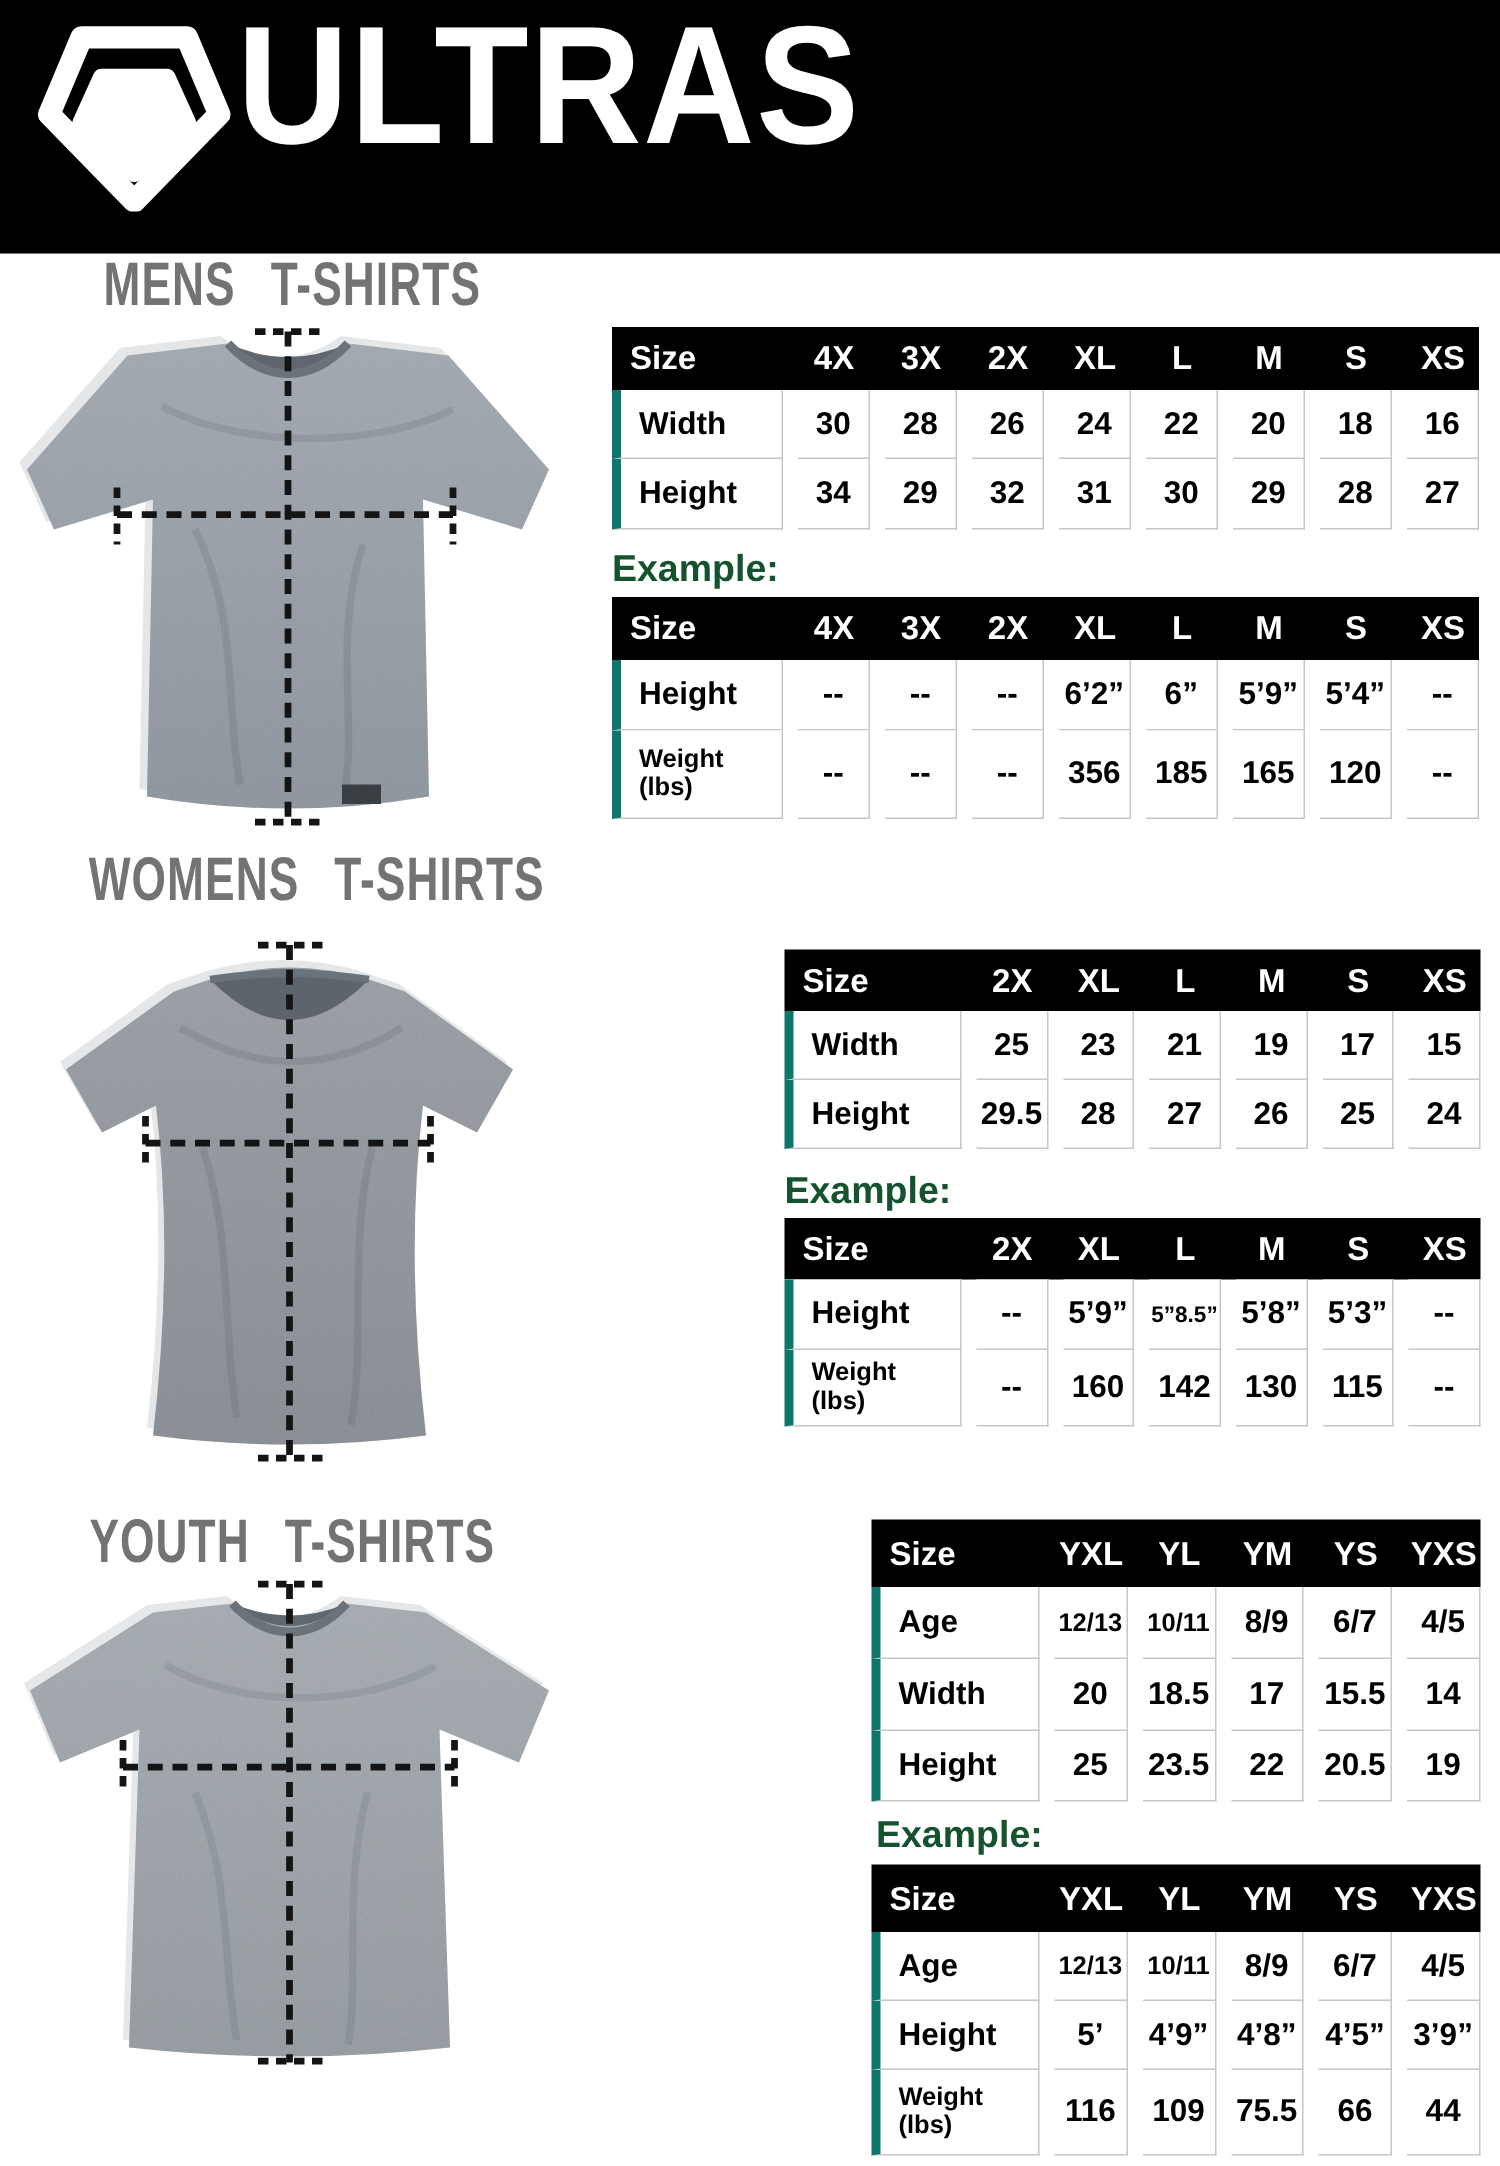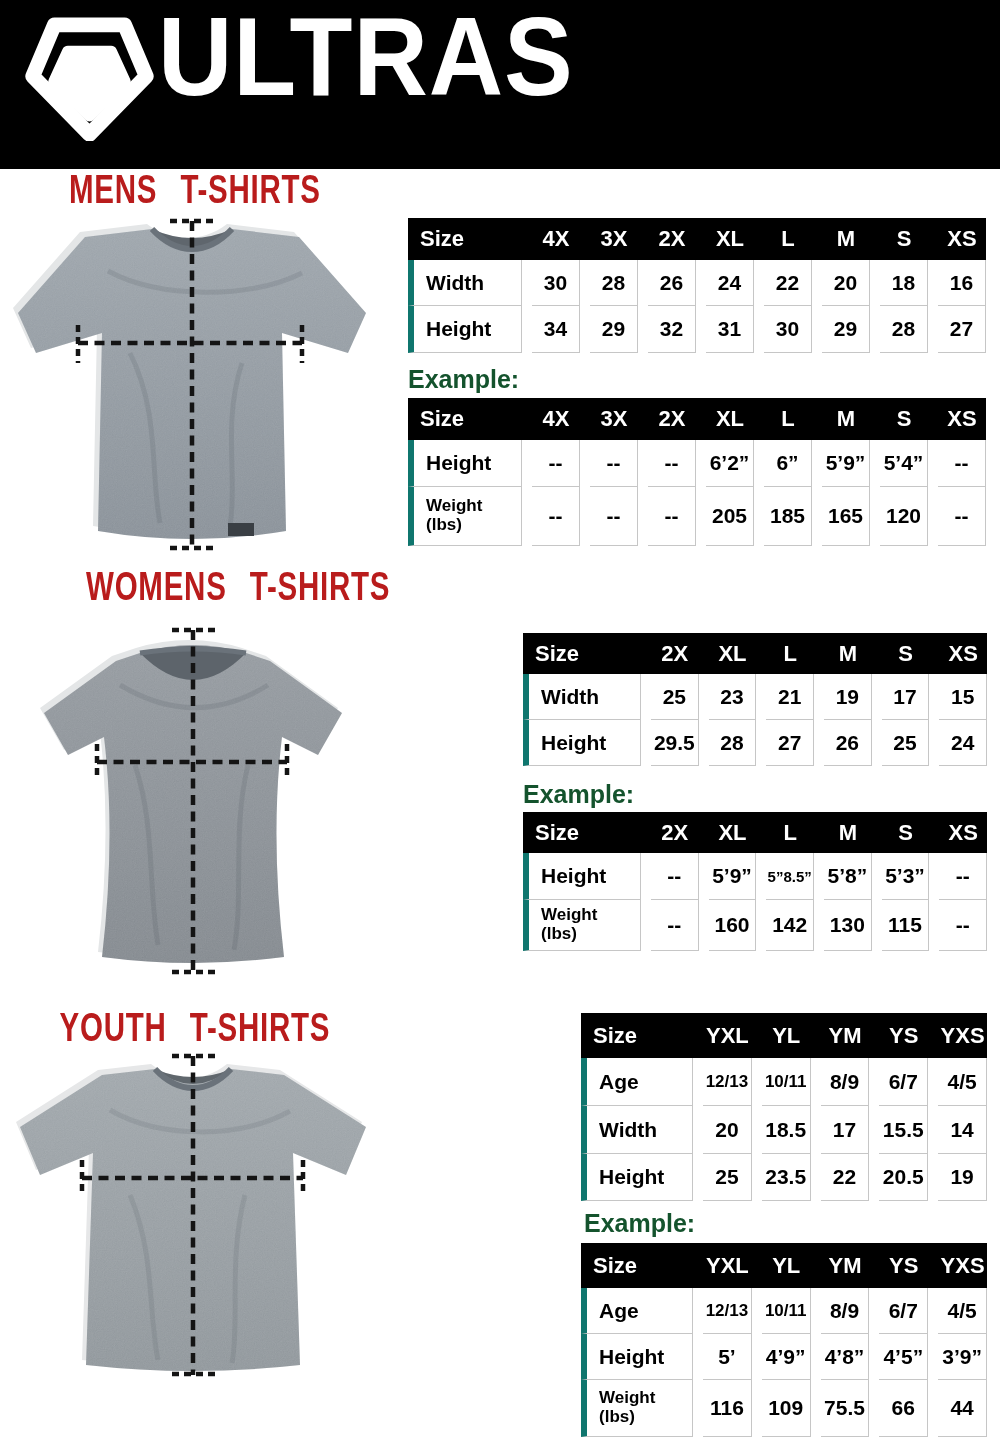--- a/index.html
+++ b/index.html
@@ -7,25 +7,25 @@
         font-family:"Liberation Sans","DejaVu Sans",sans-serif;}
 
   
   .hdr{position:absolute;left:0;top:0;width:1000px;height:169px;background:#000;}
   .logo{position:absolute;left:22px;top:6px;width:135px;height:135px;}
   .brand{position:absolute;left:158px;top:-8px;color:#fff;font-weight:bold;font-size:112px;
          letter-spacing:1px;transform:scaleX(.92);transform-origin:left top;white-space:nowrap;}
   .domain{position:absolute;left:168px;top:101px;color:#fff;font-size:33px;font-weight:normal;}
 
   
-  .sec-title{position:absolute;left:0;width:390px;text-align:center;color:#b91c1c;
+  .sec-title{position:absolute;left:0;width:390px;text-align:center;color:#737373;
              font-weight:bold;font-size:41px;white-space:nowrap;}
   .sec-title span{display:inline-block;transform:scaleX(.72);transform-origin:center;
                   word-spacing:20px;letter-spacing:1px;}
-  .t-mens{top:166px;} .t-womens{top:563px;margin-left:27px;} .t-youth{top:1004px;}
+  .t-mens{top:166px;} .t-womens{top:563px;} .t-youth{top:1004px;}
 
   
   .example{position:absolute;font-weight:bold;font-size:25px;color:#14532d;}
   .ex-m{left:408px;top:365px;} .ex-w{left:523px;top:780px;} .ex-y{left:584px;top:1209px;}
 
   
   .tbl{position:absolute;}
   .trow{display:grid;gap:10px;}
   .t8 .trow{grid-template-columns:114px repeat(8,1fr);}
   .t6 .trow{grid-template-columns:118px repeat(6,1fr);}
@@ -161,21 +161,21 @@
           <div class="td val">5’9”</div>
           <div class="td val">5’4”</div>
           <div class="td val">--</div>
         </div>
         <div class="trow tbody">
           <div class="td lab ml">Weight
 (lbs)</div>
           <div class="td val">--</div>
           <div class="td val">--</div>
           <div class="td val">--</div>
-          <div class="td val">205</div>
+          <div class="td val">356</div>
           <div class="td val">185</div>
           <div class="td val">165</div>
           <div class="td val">120</div>
           <div class="td val">--</div>
         </div>
       </div>
   </div>
 
   <div>
     <div class="sec-title t-womens"><span>WOMENS T-SHIRTS</span></div>

